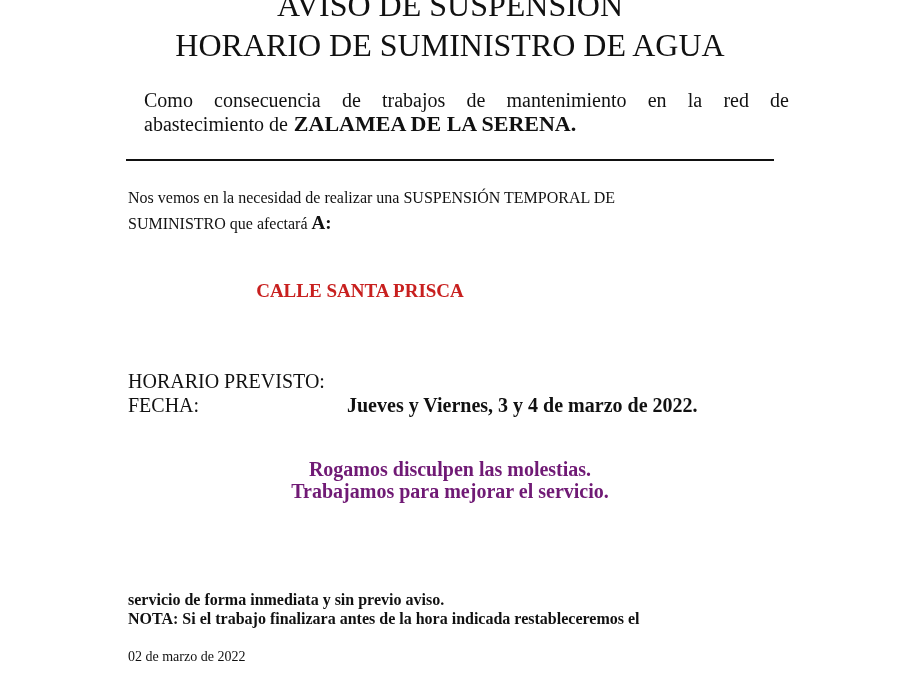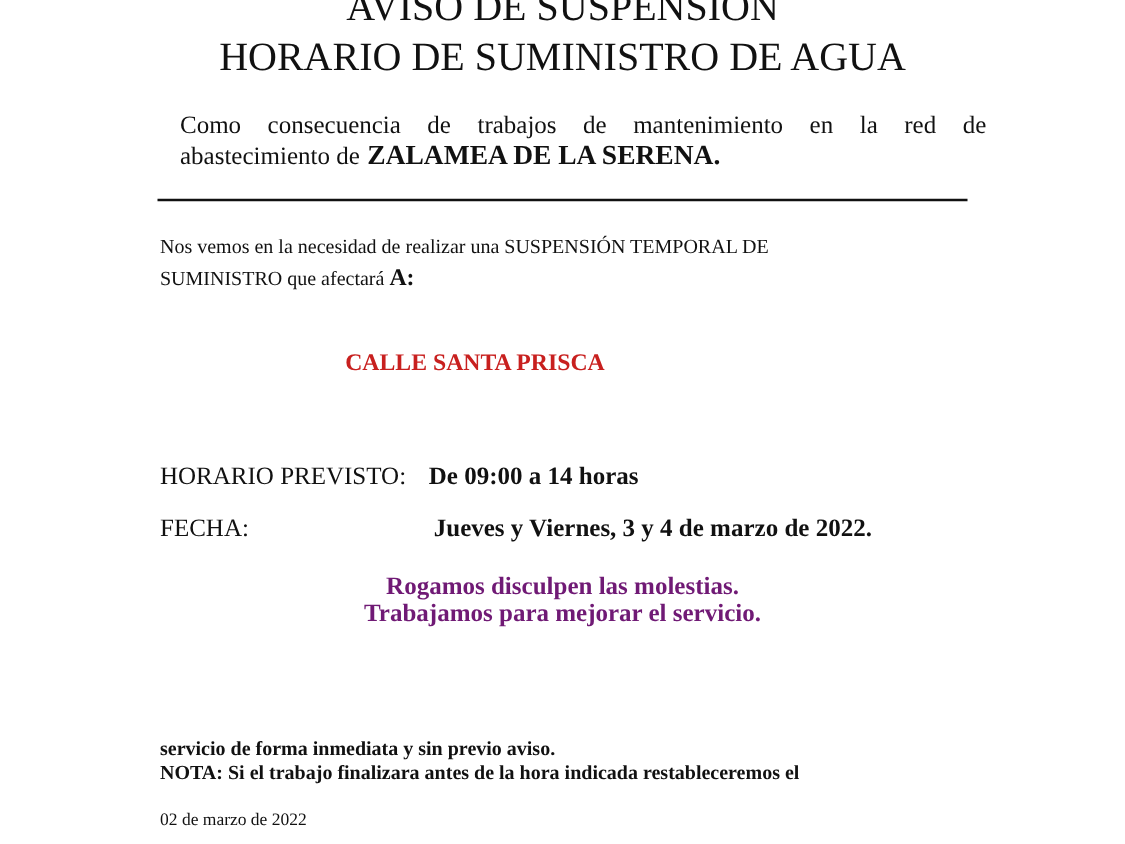--- a/index.html
+++ b/index.html
@@ -66,30 +66,29 @@
     .big-a { font-weight: bold; font-size: 19px; }
 
     .street {
       left: 0;
       width: 720px;
       top: 280px;
       text-align: center;
       font-size: 19px;
       font-weight: bold;
       color: #c8201f;
-      margin-left: 20px;
     }
 
     .sched {
       left: 128px;
       font-size: 20px;
       line-height: 24px;
     }
     #horario-row { top: 369px; }
-    #fecha-row { top: 393px; margin-top: 18px; }
+    #fecha-row { top: 393px; }
     .sched .label { display: inline-block; }
     .sched .value { font-weight: bold; }
     #horario-value { position: absolute; left: 215px; }
     #fecha-value { position: absolute; left: 219px; }
 
     .apology {
       left: 0;
       width: 900px;
       text-align: center;
       font-size: 20px;
@@ -135,21 +134,20 @@
     <span>Nos vemos en la necesidad de realizar una </span><span class="b">SUSPENSIÓN TEMPORAL DE</span>
   </div>
   <div class="abs para" id="para-line-2">
     <span class="b">SUMINISTRO</span><span> que afectará </span><span class="big-a">A:</span>
   </div>
 
   <div class="abs street">CALLE SANTA PRISCA</div>
 
   <div class="abs sched" id="horario-row">
     <span class="label">HORARIO PREVISTO:</span>
-    <span class="value" id="horario-value">De 09:00 a 14 horas</span>
   </div>
   <div class="abs sched" id="fecha-row">
     <span class="label">FECHA:</span>
     <span class="value" id="fecha-value">Jueves y Viernes, 3 y 4 de marzo de 2022.</span>
   </div>
 
   <div class="abs apology" id="apology-line-1">Rogamos disculpen las molestias.</div>
   <div class="abs apology" id="apology-line-2">Trabajamos para mejorar el servicio.</div>
 
   <div class="abs note" id="note-line-1">NOTA: Si el trabajo finalizara antes de la hora indicada restableceremos el</div>

